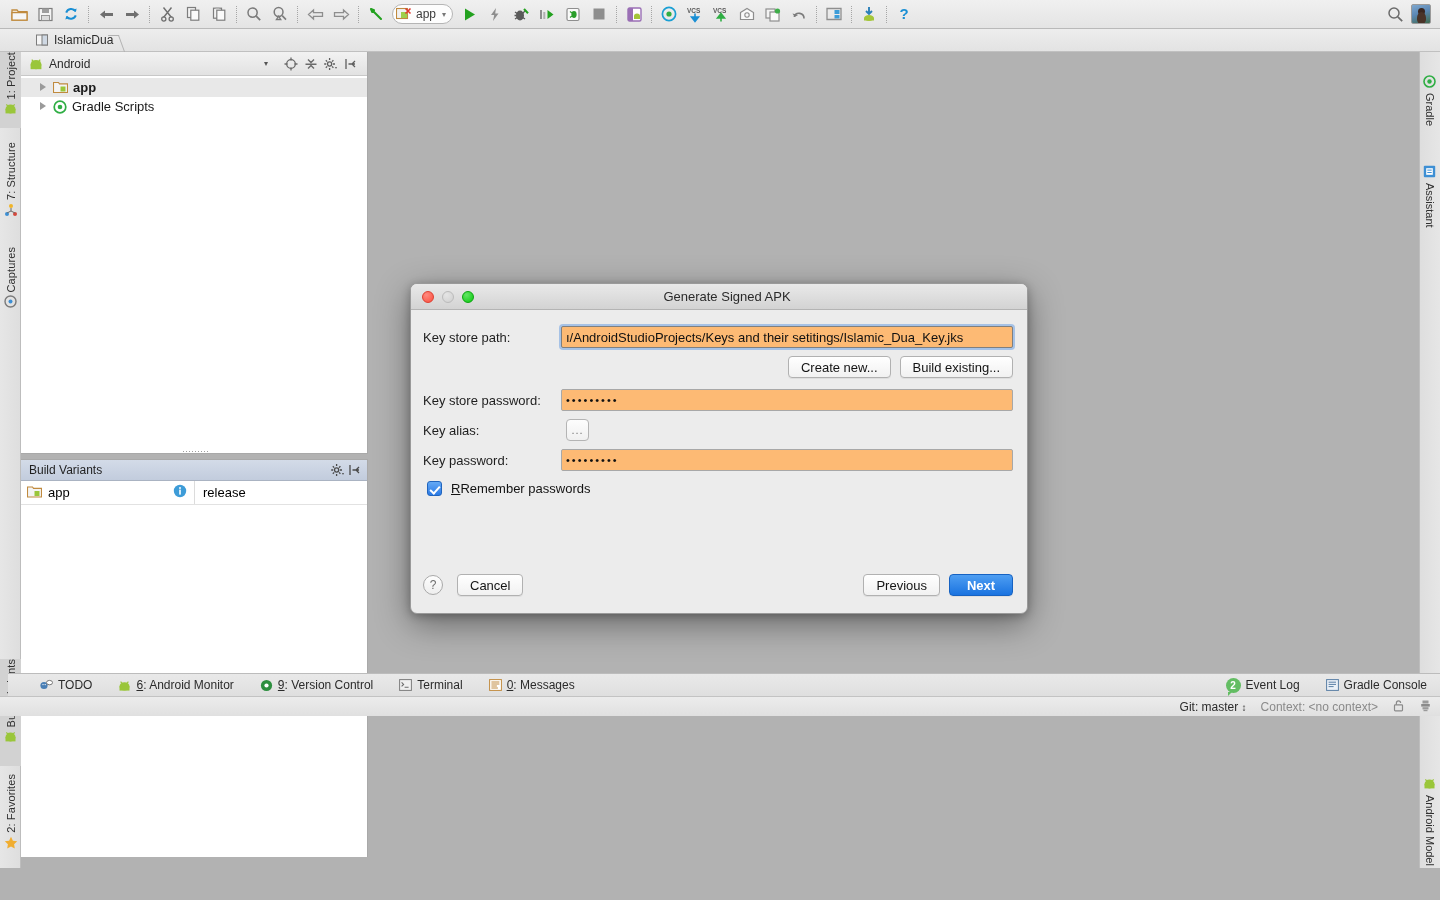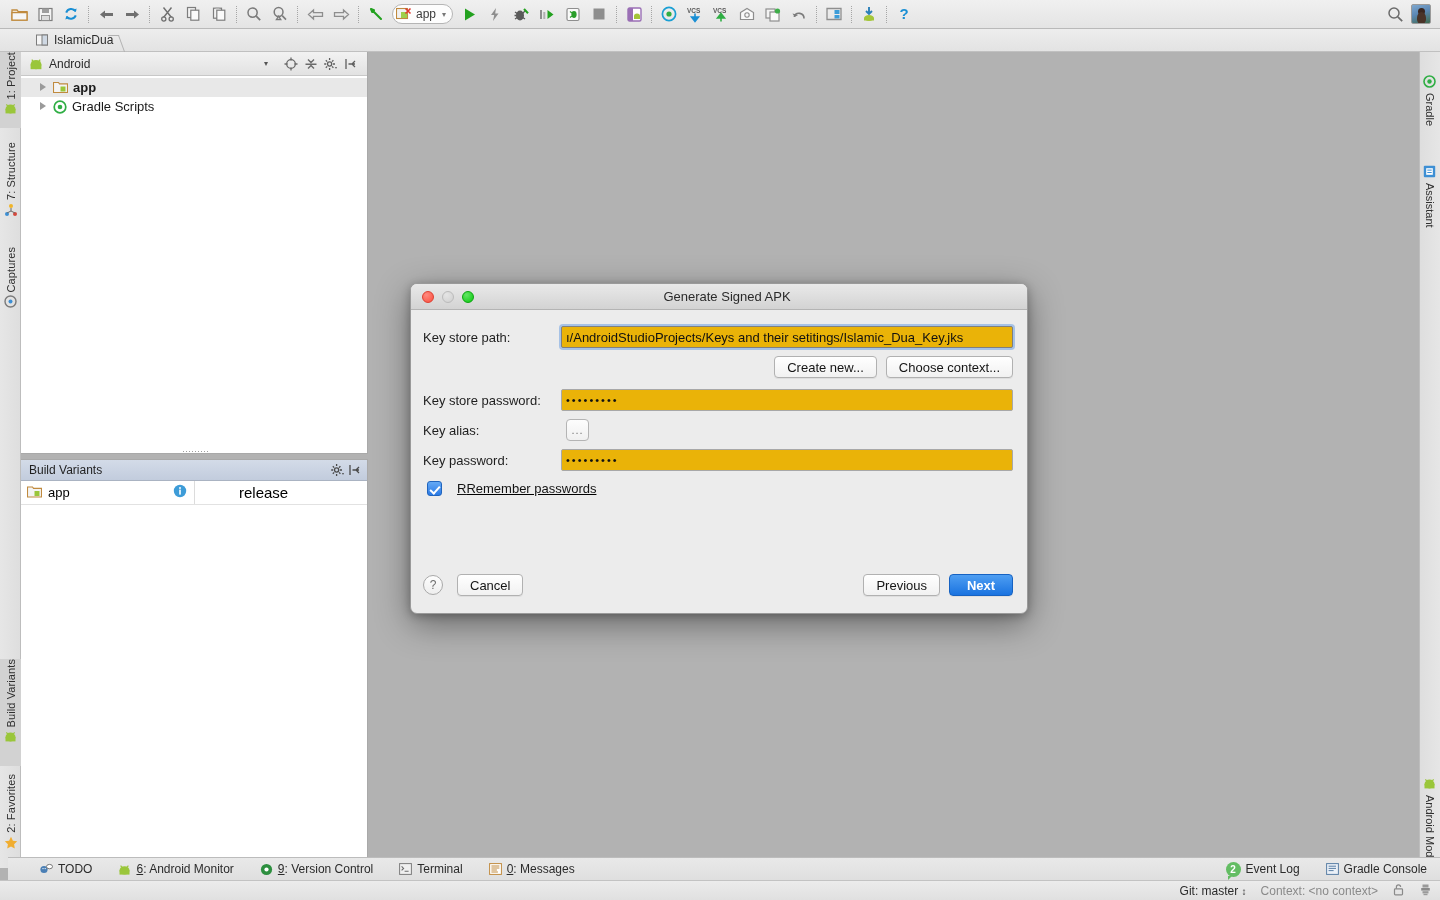--- a/index.html
+++ b/index.html
@@ -6,21 +6,21 @@
   html, body {
     width: 1440px; height: 900px;
     font-family: "Liberation Sans", sans-serif;
     font-size: 12px;
     overflow: hidden;
     background: #b2b2b2;
     -webkit-font-smoothing: antialiased;
   }
   #app {
     position: relative;
-    width: 1440px; height: 900px;
+    width: 1440px; height: 716px;
     background: #b2b2b2;
   }
 
   
   .toolbar {
     position: absolute; top: 0; left: 0; width: 1440px; height: 29px;
     background: linear-gradient(to bottom, #f0f0f0 0%, #e4e4e4 100%);
     border-bottom: 1px solid #b9b9b9;
     display: flex; align-items: center;
     padding-left: 6px;
@@ -204,21 +204,21 @@
   }
   .bv-col.c1 { width: 174px; border-right: 1px solid #c8c8c8; }
   .bv-col.c2 { flex: 1; }
   .bv-row { height: 24px; display: flex; border-bottom: 1px solid #e2e2e2; }
   .bv-cell.c1 {
     width: 174px; display: flex; align-items: center; gap: 6px;
     padding-left: 6px; border-right: 1px solid #dcdcdc;
     font-size: 13px;
   }
   .bv-cell.c1 .info { margin-left: auto; margin-right: 7px; }
-  .bv-cell.c2 { flex: 1; display: flex; align-items: center; padding-left: 8px; font-size: 15px; margin-left: 36px; }
+  .bv-cell.c2 { flex: 1; display: flex; align-items: center; padding-left: 8px; font-size: 13px; }
 
   
   .editor {
     position: absolute; top: 52px; left: 369px; right: 21px; bottom: 32px;
     background: #b2b2b2;
   }
 
   
   .toolwindowbar {
     position: absolute; bottom: 20px; left: 8px; width: 1440px; height: 23px;
@@ -286,21 +286,21 @@
 
   .dlg-body { padding: 16px 14px 0 12px; position: relative; height: 304px; }
 
   .frow { display: flex; align-items: center; margin-bottom: 8px; }
   .flabel {
     width: 138px; font-size: 13px; color: #1e1e1e;
     flex: none;
   }
   .finput {
     height: 22px; flex: 1;
-    background: #eab308;
+    background: #fdba74;
     border: 1px solid #a8a8a8;
     border-radius: 2px;
     font-size: 13px;
     padding: 0 4px;
     display: flex; align-items: center;
     color: #111;
     font-family: "Liberation Sans", sans-serif;
     overflow: hidden;
     white-space: nowrap;
   }
@@ -330,21 +330,21 @@
   .ellipsisbtn {
     width: 23px; height: 22px; margin-left: 5px;
     background: linear-gradient(to bottom,#fdfdfd,#f0f0f0);
     border: 1px solid #b4b4b4;
     border-radius: 4px;
     display: flex; align-items: center; justify-content: center;
     color: #777; font-size: 11px; letter-spacing: 1px;
     line-height: 5px;
   }
 
-  .checkrow { display: flex; align-items: center; gap: 15px; margin: 10px 0 0 4px; text-decoration: underline; }
+  .checkrow { display: flex; align-items: center; gap: 9px; margin: 10px 0 0 4px; }
   .cbox {
     width: 15px; height: 15px; border-radius: 3px;
     background: linear-gradient(to bottom,#64a9f5,#2b7ae5);
     border: 1px solid #2064bd;
     position: relative;
   }
   .cbox:after {
     content: ""; position: absolute; left: 4px; top: 1.5px;
     width: 4px; height: 8px;
     border: solid #fff; border-width: 0 2px 2px 0;
@@ -865,21 +865,21 @@
     </div>
     <div class="dlg-body">
 
       <div class="frow">
         <span class="flabel">Key store path:</span>
         <span class="finput focused">ı/AndroidStudioProjects/Keys and their setitings/Islamic_Dua_Key.jks</span>
       </div>
 
       <div class="btnrow">
         <span class="jbtn">Create new...</span>
-        <span class="jbtn">Choose context...</span>
+        <span class="jbtn">Build existing...</span>
       </div>
 
       <div class="frow">
         <span class="flabel">Key store password:</span>
         <span class="finput dots">•••••••••</span>
       </div>
 
       <div class="frow">
         <span class="flabel">Key alias:</span>
         <span class="ellipsisbtn">...</span>

